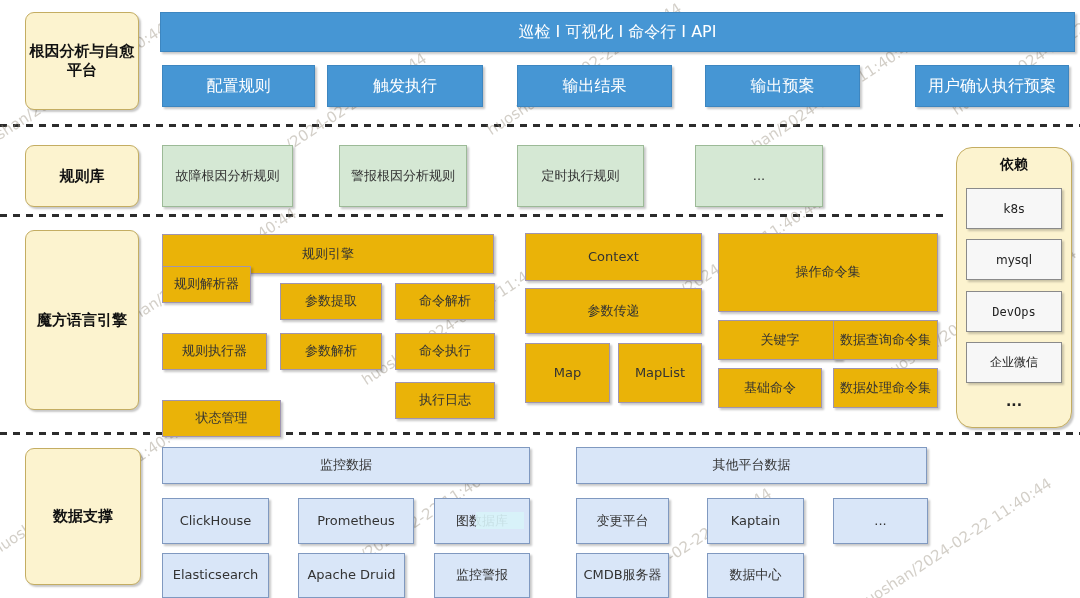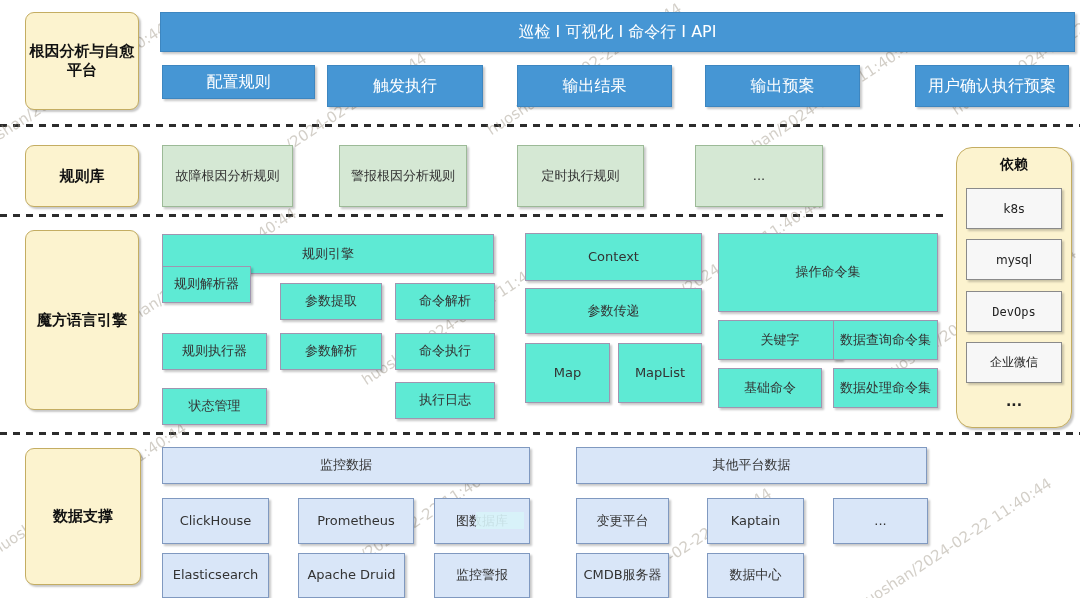--- a/index.html
+++ b/index.html
@@ -11,21 +11,21 @@
     position:absolute;display:flex;align-items:center;justify-content:center;
     text-align:center;font-size:13px;line-height:1.25;
     box-shadow:2px 2px 2px rgba(0,0,0,0.22);
     box-sizing:border-box;
   }
   .ybox{
     background:#fcf3cf;border:1px solid #c4ad62;border-radius:9px;
     font-weight:bold;font-size:15px;color:#111;flex-direction:column;
   }
   .green{background:#d5e8d4;border:1px solid #9cba97;color:#333;}
-  .purple{background:#5eead4;border:1px solid #a095b0;color:#333;}
+  .purple{background:#eab308;border:1px solid #a095b0;color:#333;}
   .lblue{background:#d9e6f8;border:1px solid #8099c0;color:#333;}
   .bluebar{background:#4696d4;border:1px solid #3d86c0;color:#ffffff;font-size:16px;}
   .depbox{
     background:#fcf3cf;border:1px solid #c4ad62;border-radius:16px;
     box-shadow:2px 2px 2px rgba(0,0,0,0.22);position:absolute;box-sizing:border-box;
   }
   .depitem{
     position:absolute;left:9px;width:96px;height:41px;
     background:#f7f7f7;border:1px solid #8a8a8a;
     display:flex;align-items:center;justify-content:center;
@@ -69,21 +69,21 @@
   <span class="wm" style="left:560px;top:545px">huoshan/2024-02-22 11:40:44</span>
   <span class="wm" style="left:840px;top:535px">huoshan/2024-02-22 11:40:44</span>
 
   <div class="box ybox z2" style="left:25px;top:12px;width:114px;height:98px">
     <div>根因分析与自愈</div>
     <div>平台</div>
   </div>
 
   <div class="box bluebar z2" style="left:160px;top:12px;width:915px;height:40px">巡检 I 可视化 I 命令行 I API</div>
 
-  <div class="box bluebar z2" style="left:162px;top:65px;width:153px;height:34px">配置规则</div>
+  <div class="box bluebar z2" style="left:162px;top:65px;width:153px;height:42px">配置规则</div>
   <div class="box bluebar z2" style="left:327px;top:65px;width:156px;height:42px">触发执行</div>
   <div class="box bluebar z2" style="left:517px;top:65px;width:155px;height:42px">输出结果</div>
   <div class="box bluebar z2" style="left:705px;top:65px;width:155px;height:42px">输出预案</div>
   <div class="box bluebar z2" style="left:915px;top:65px;width:154px;height:42px">用户确认执行预案</div>
 
   <div class="dash" style="left:0;top:124px;width:1080px"></div>
 
   <div class="box ybox z2" style="left:25px;top:145px;width:114px;height:62px">规则库</div>
 
   <div class="box green z2" style="left:162px;top:145px;width:131px;height:62px">故障根因分析规则</div>
@@ -107,21 +107,21 @@
   <div class="box purple z2" style="left:162px;top:234px;width:332px;height:40px">规则引擎</div>
 
   <div class="box purple z2" style="left:162px;top:266px;width:89px;height:37px">规则解析器</div>
   <div class="box purple z2" style="left:280px;top:283px;width:102px;height:37px">参数提取</div>
   <div class="box purple z2" style="left:395px;top:283px;width:100px;height:37px">命令解析</div>
 
   <div class="box purple z2" style="left:162px;top:333px;width:105px;height:37px">规则执行器</div>
   <div class="box purple z2" style="left:280px;top:333px;width:102px;height:37px">参数解析</div>
   <div class="box purple z2" style="left:395px;top:333px;width:100px;height:37px">命令执行</div>
 
-  <div class="box purple z2" style="left:162px;top:388px;width:105px;height:37px">状态管理</div>
+  <div class="box purple z2" style="left:162px;top:400px;width:119px;height:37px">状态管理</div>
   <div class="box purple z2" style="left:395px;top:382px;width:100px;height:37px">执行日志</div>
 
   <div class="box purple z2" style="left:525px;top:233px;width:177px;height:48px">Context</div>
   <div class="box purple z2" style="left:525px;top:288px;width:177px;height:46px">参数传递</div>
   <div class="box purple z2" style="left:525px;top:343px;width:85px;height:60px">Map</div>
   <div class="box purple z2" style="left:618px;top:343px;width:84px;height:60px">MapList</div>
 
   <div class="box purple z2" style="left:718px;top:233px;width:220px;height:79px">操作命令集</div>
   <div class="box purple z2" style="left:718px;top:320px;width:124px;height:40px">关键字</div>
   <div class="box purple z2" style="left:718px;top:368px;width:104px;height:40px">基础命令</div>

